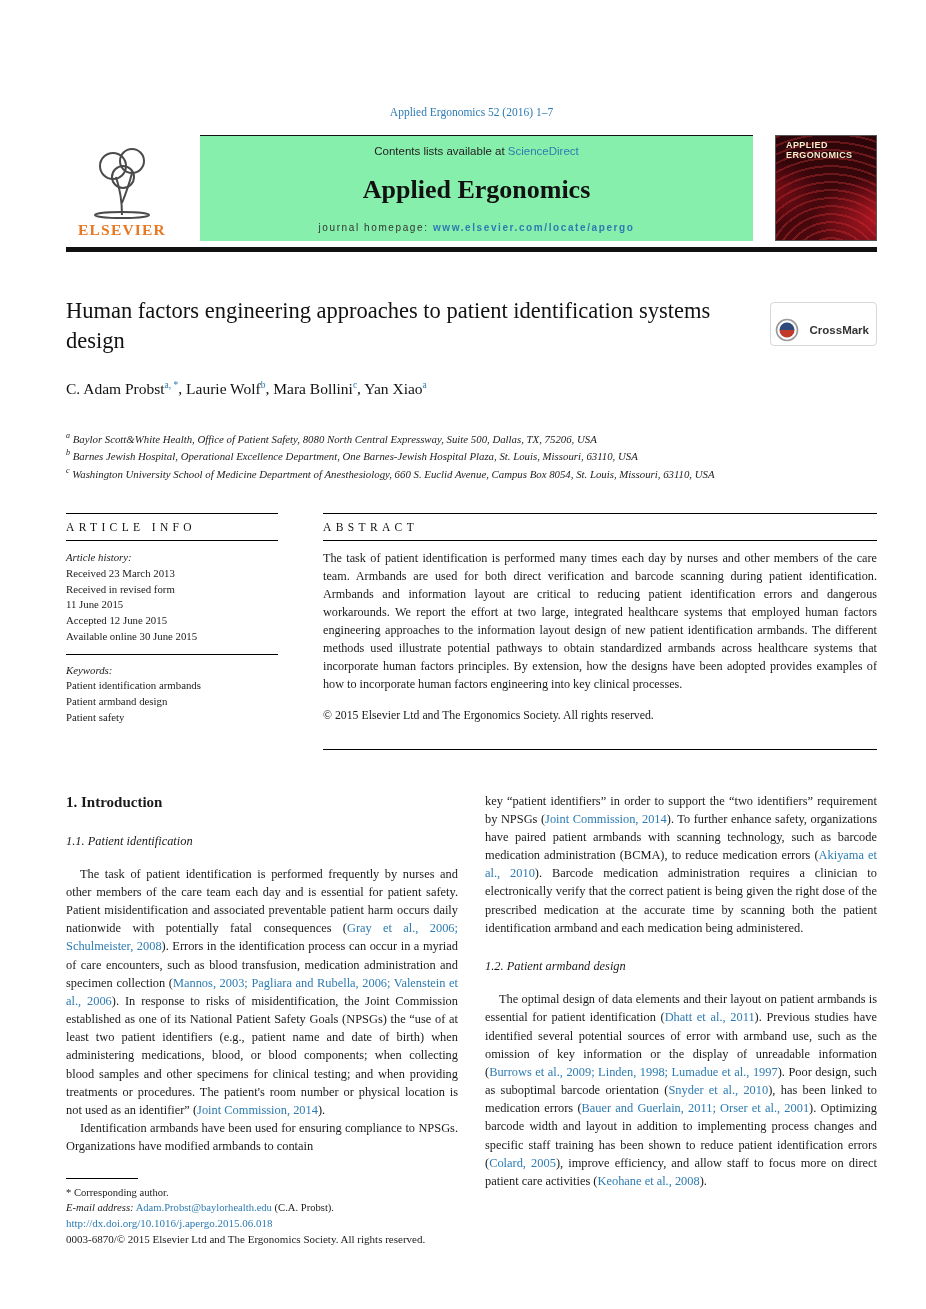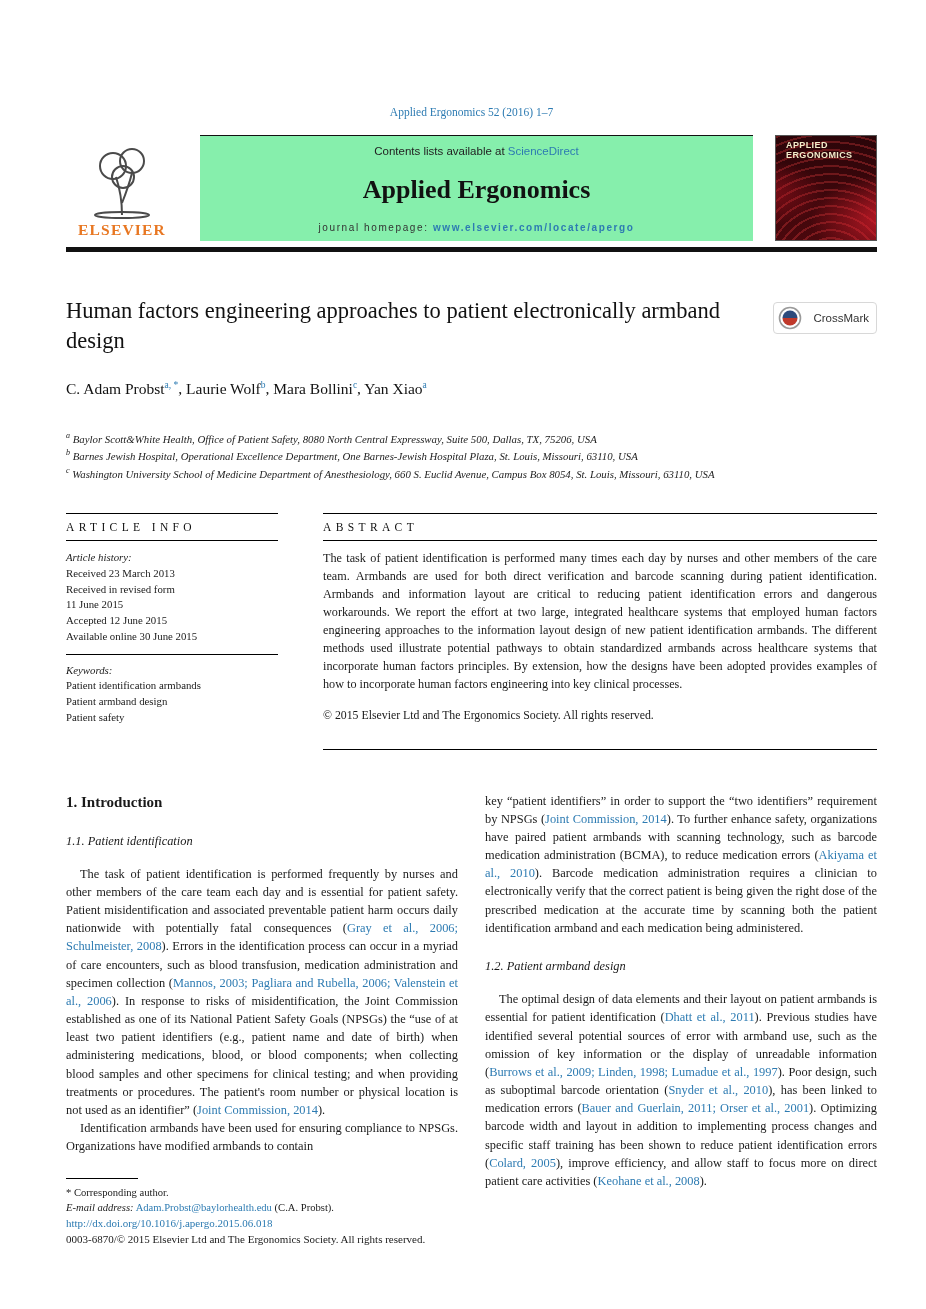--- a/index.html
+++ b/index.html
@@ -26,21 +26,21 @@
       radial-gradient(ellipse 130% 70% at 115% 80%, rgba(225,30,45,.8), transparent 62%),
       radial-gradient(ellipse 110% 55% at -15% 55%, rgba(190,20,35,.55), transparent 58%),
       repeating-radial-gradient(circle at 55% 130%, rgba(255,70,70,.28) 0 2px, transparent 2px 8px),
       linear-gradient(#2b0509, #4a080d);}
   .cover-title{position:absolute;top:4px;left:10px;color:#f2ecc9;font-family:"Liberation Sans",sans-serif;font-weight:bold;font-size:9px;line-height:1.15;letter-spacing:.4px;}
   .thick-rule{height:5px;background:#111;margin-top:6px;}
 
   
   .title-row{margin-top:44px;display:flex;justify-content:space-between;align-items:flex-start;}
   h1{font-size:22.5px;font-weight:400;line-height:1.32;margin:0;max-width:700px;color:#111;}
-  .cm-badge{display:flex;align-items:center;gap:11px;margin-top:6px;border:1px solid #d8d8d8;border-radius:4px;padding:3px 7px 3px 4px;background:#fff;}
+  .cm-badge{display:flex;align-items:center;gap:11px;margin-top:6px;border:1px solid #d8d8d8;border-radius:4px;padding:15px 7px 3px 4px;background:#fff;font-weight:bold;}
   .cm-text{font-family:"Liberation Sans",sans-serif;font-size:11.5px;color:#333;}
 
   
   .authors{margin-top:24px;font-size:15.5px;color:#111;}
   .authors sup{font-size:9.5px;color:#2d7bb2;}
   .affils{margin-top:32px;font-style:italic;font-size:10.8px;line-height:1.6;color:#222;}
   .affils sup{font-size:8px;}
 
   
   .meta-block{margin-top:30px;display:flex;}
@@ -104,21 +104,21 @@
     <div class="cover-box">
       <div class="cover-title">
         <div>APPLIED</div>
         <div>ERGONOMICS</div>
       </div>
     </div>
   </div>
   <div class="thick-rule"></div>
 
   <div class="title-row">
-    <h1>Human factors engineering approaches to patient electronically armband design</h1>
+    <h1>Human factors engineering approaches to patient identification systems design</h1>
     <span class="cm-badge">
       <svg width="24" height="24" viewBox="0 0 24 24">
         <circle cx="12" cy="12" r="10.5" fill="none" stroke="#9a9a9a" stroke-width="1.6"></circle>
         <circle cx="12" cy="12" r="8" fill="#eef2f7"></circle>
         <path d="M4.5 12 a7.5 7.5 0 0 1 15 0 Z" fill="#2c4a7c"></path>
         <path d="M4.5 12 a7.5 7.5 0 0 0 15 0 Z" fill="#c0392b"></path>
       </svg>
       <span class="cm-text">CrossMark</span>
     </span>
   </div>

